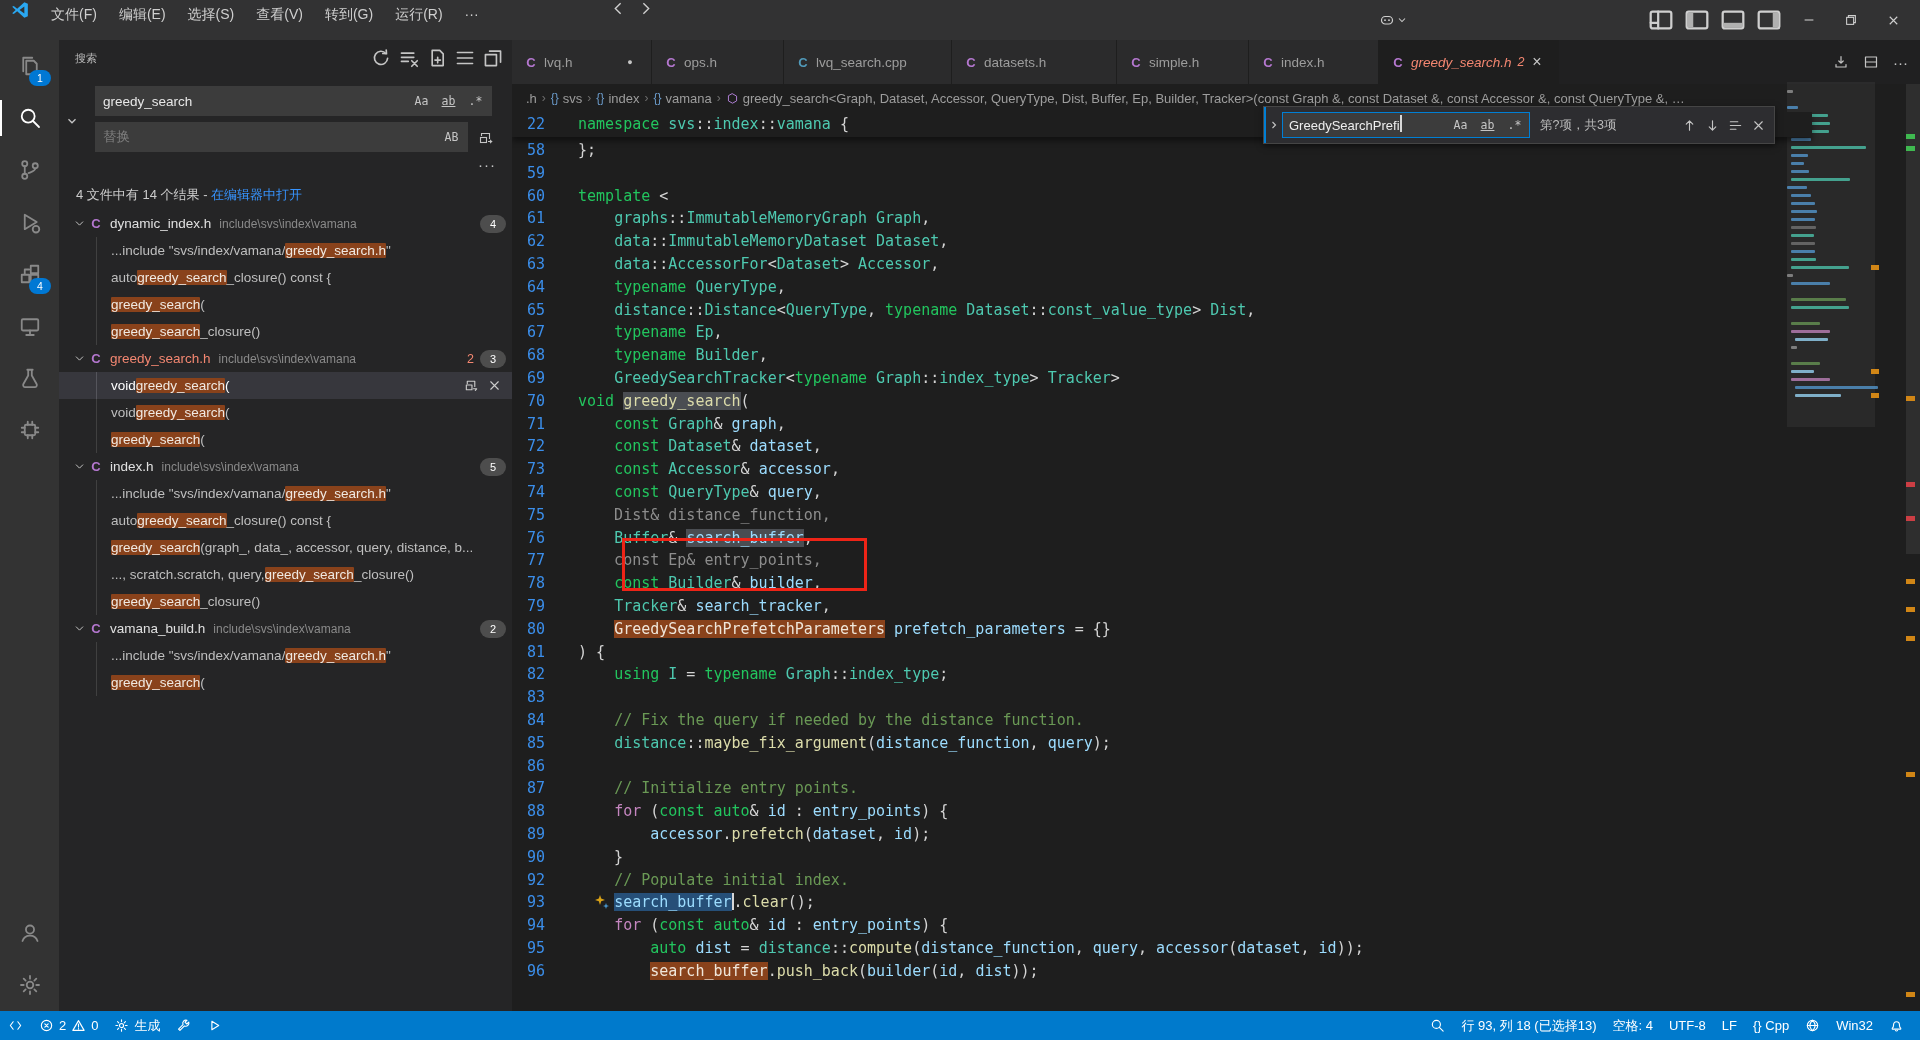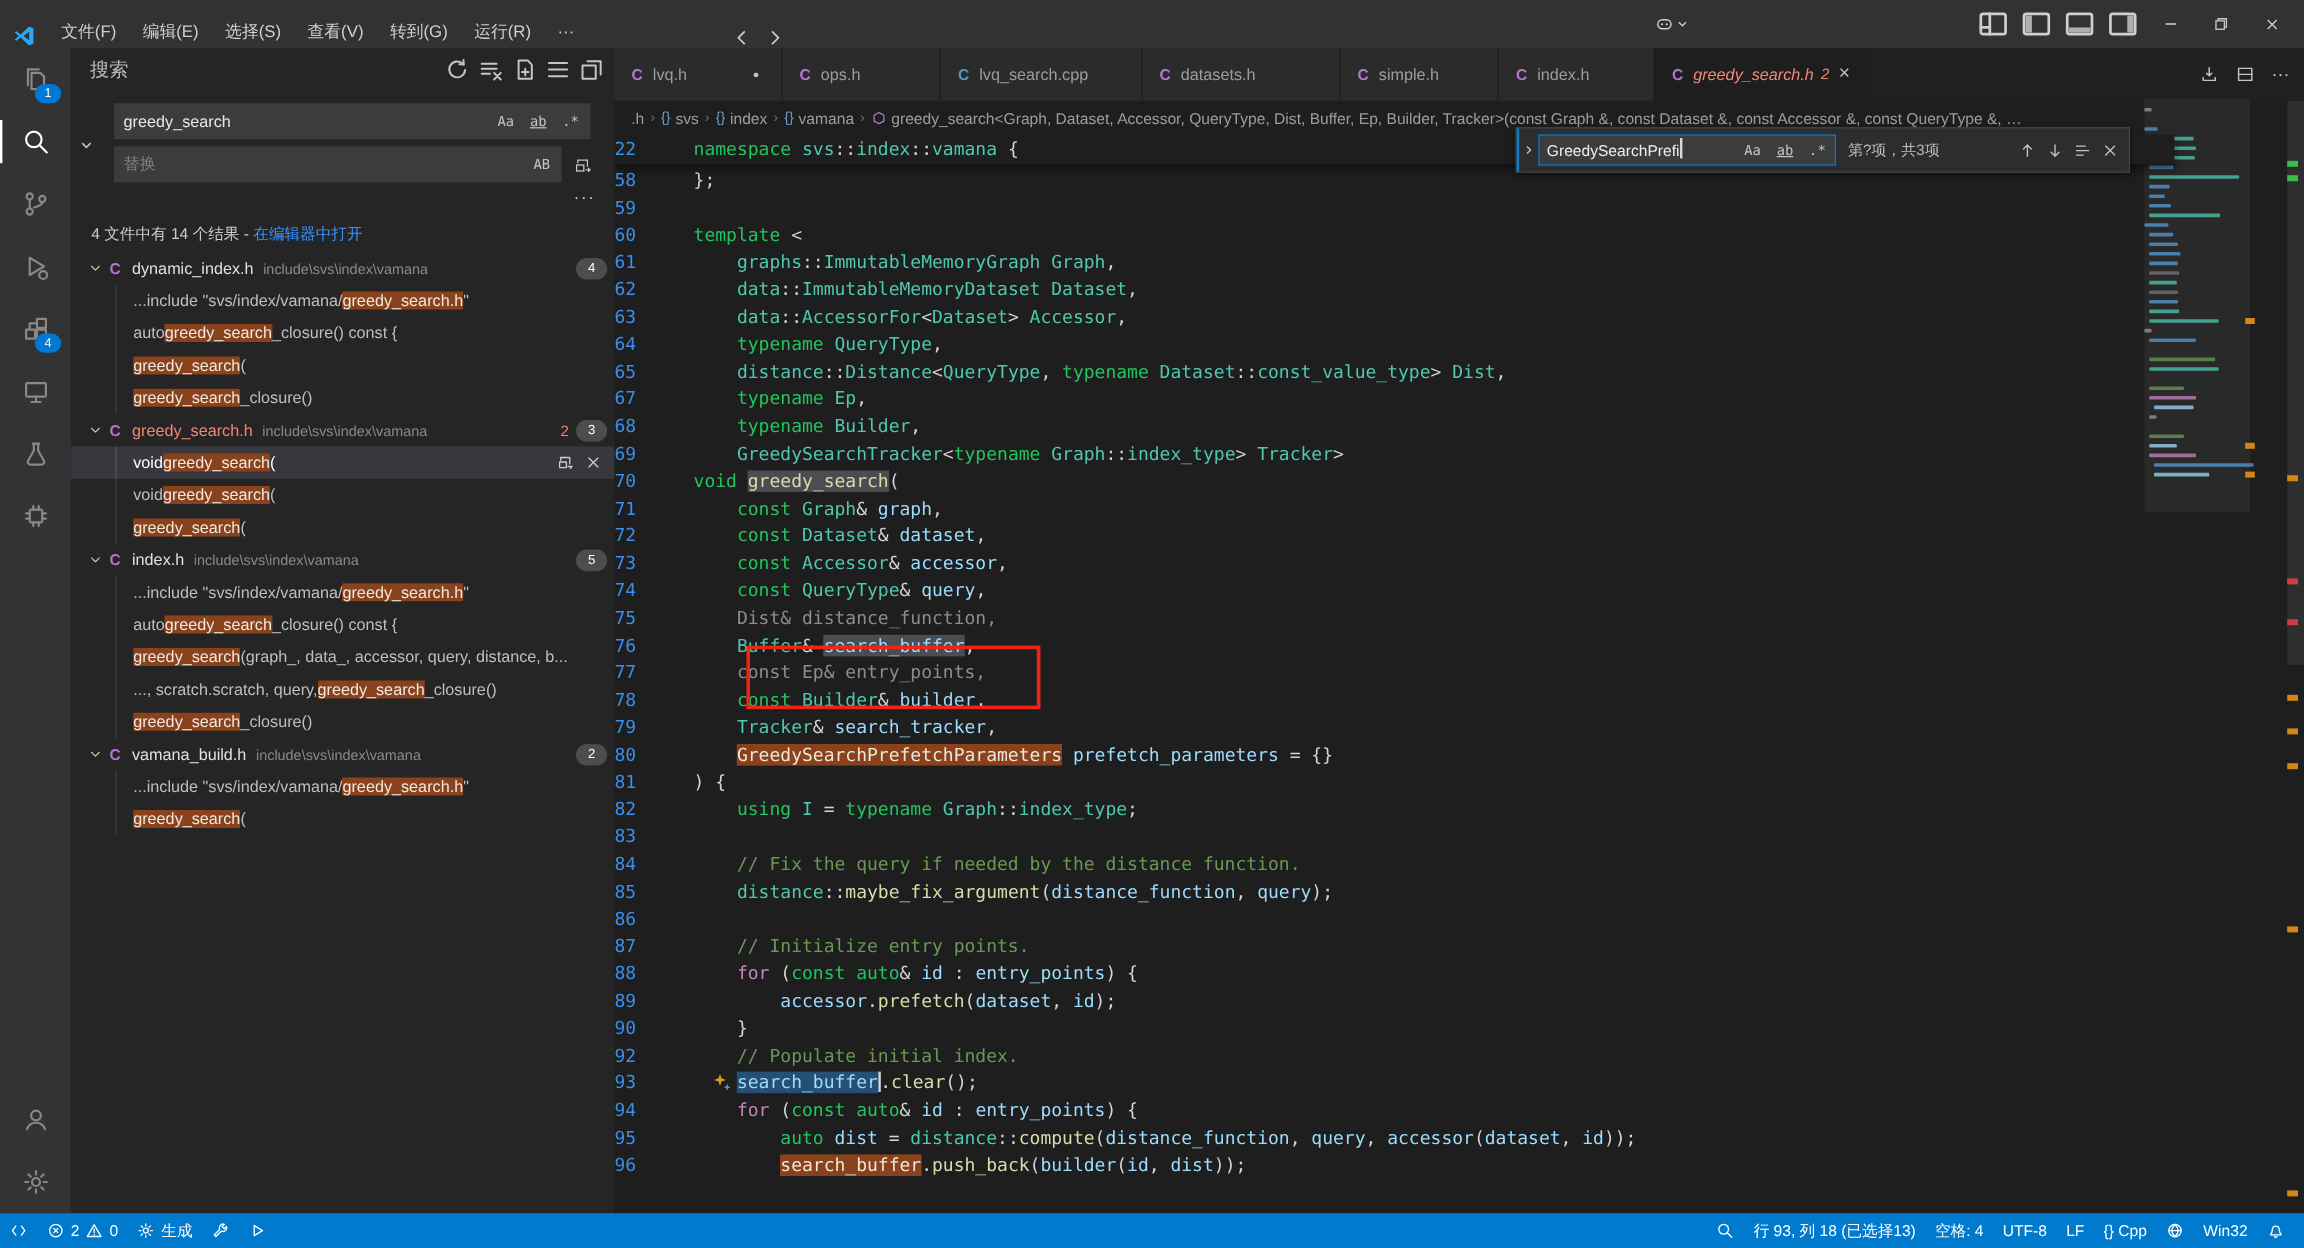--- a/index.html
+++ b/index.html
@@ -1,21 +1,21 @@
 <!DOCTYPE html>
 <html><head>
 <meta charset="utf-8">
 <style>
   html,body{margin:0;padding:0;background:#1e1e1e;}
   #app{position:relative;width:1920px;height:1040px;overflow:hidden;background:#1e1e1e;
        font-family:"Liberation Sans",sans-serif;color:#cccccc;font-size:14px;-webkit-font-smoothing:antialiased;}
   .ico{display:inline-flex;align-items:center;justify-content:center;}
   .ico svg{width:16px;height:16px;display:block;}
   
-  .titlebar{position:absolute;top:0;left:0;right:0;height:40px;background:#323233;display:flex;align-items:flex-end;z-index:40;}
+  .titlebar{position:absolute;top:0;left:0;right:0;height:40px;background:#323233;display:flex;align-items:flex-start;z-index:40;}
   .vslogo{width:40px;display:flex;justify-content:center;}
   .vslogo svg{width:20px;height:20px;}
   .menus{display:flex;align-items:center;}
   .menu-item{padding:0 11px;height:28px;line-height:28px;border-radius:5px;color:#cfcfcf;cursor:default;}
   .nav-arrows{display:flex;gap:10px;margin-left:120px;color:#cfcfcf;}
   .nav-arrows .ico svg{width:17px;height:17px;}
   .tb-search{position:absolute;left:685px;top:6px;width:645px;height:27px;background:#3c3c3c;border:1px solid #5f5f5f;
              border-radius:6px;display:flex;align-items:center;justify-content:center;color:#c7c7c7;gap:7px;font-size:13.5px;}
   .tb-search .ico svg{width:14px;height:14px;}
   .tb-right{position:absolute;right:0;top:0;height:40px;display:flex;align-items:center;gap:8px;padding-right:10px;color:#cfcfcf;}
@@ -27,21 +27,21 @@
   .activitybar{position:absolute;top:40px;left:0;bottom:29px;width:59px;background:#333333;display:flex;flex-direction:column;z-index:30;}
   .ab-item{position:relative;height:52px;display:flex;align-items:center;justify-content:center;color:#898989;}
   .ab-item svg{width:24px;height:24px;}
   .ab-item.active{color:#ffffff;}
   .ab-item.active::before{content:"";position:absolute;left:0;top:8px;bottom:8px;width:2px;background:#ffffff;}
   .ab-badge{position:absolute;right:8px;bottom:6px;min-width:16px;height:16px;border-radius:9px;background:#0078d4;color:#fff;
             font-size:10.5px;display:flex;align-items:center;justify-content:center;padding:0 3px;}
   .ab-bottom{margin-top:auto;}
   
   .sidebar{position:absolute;left:59px;top:40px;bottom:29px;width:453px;background:#252526;overflow:hidden;z-index:20;}
-  .sb-header{height:36px;display:flex;align-items:center;padding:0 8px 0 16px;color:#bbbbbb;font-size:16px;}
+  .sb-header{height:36px;display:flex;align-items:center;padding:0 8px 0 16px;color:#bbbbbb;font-size:11px;}
   .sb-actions{margin-left:auto;display:flex;gap:6px;color:#c5c5c5;}
   .sb-act{width:22px;height:22px;display:flex;align-items:center;justify-content:center;border-radius:4px;}
   .toggle-replace{position:absolute;left:6px;top:74px;color:#c5c5c5;}
   .toggle-replace svg{width:14px;height:14px;}
   .input-row{position:absolute;left:36px;right:20px;height:30px;background:#3c3c3c;display:flex;align-items:center;
              padding:0 4px 0 8px;color:#e8e8e8;font-size:13.5px;}
   .input-row.search{top:46px;}
   .input-row.replace{top:82px;right:44px;color:#7f7f7f;}
   .in-opts{margin-left:auto;display:flex;gap:2px;}
   .opt{min-width:21px;height:21px;padding:0 2px;display:flex;align-items:center;justify-content:center;border-radius:3px;
@@ -86,21 +86,21 @@
   .bc-sep{margin:0 5px;color:#6d6d6d;font-size:12px;}
   .bc-braces{color:#6a9ac9;margin-right:4px;font-size:12px;}
   .bc-method{color:#b180d7;margin-right:4px;}
   .bc-method svg{width:13px;height:13px;}
   .code-area{position:absolute;top:72px;left:0;right:0;bottom:0;overflow:hidden;
              font-family:"DejaVu Sans Mono",monospace;font-size:15px;}
   .sticky{position:absolute;top:0;left:0;right:108px;height:25px;background:#1e1e1e;z-index:6;
           box-shadow:0 4px 6px rgba(0,0,0,0.45);display:flex;align-items:center;}
   .codelines{position:absolute;top:27px;left:0;right:0;}
   .cl{height:22.8px;line-height:22.8px;display:flex;white-space:pre;position:relative;}
-  .gut{width:66px;flex:none;text-align:left;padding-right:18px;color:#3b8eea;box-sizing:border-box;}
+  .gut{width:66px;flex:none;text-align:center;padding-right:18px;color:#3b8eea;box-sizing:border-box;}
   .ct{color:#c586c0}.kw{color:#22c55e}.ty{color:#4ec9b0}.fn{color:#dcdcaa}.va{color:#9cdcfe}
   .cm{color:#6a9955}.pl{color:#d4d4d4}.dm{color:#8d8d8d}
   .tok.match{background:#89421b;color:#efe6da;}
   .tok.sel{background:#264f78;}
   .tok.word{background:#4a4d52;}
   .caret{display:inline-block;width:2px;height:17px;background:#d7d7d7;vertical-align:middle;margin-top:-3px;}
   .sparkle{position:absolute;left:82px;top:3px;width:16px;height:16px;}
   .redbox{position:absolute;top:426px;left:110px;width:239px;height:47px;border:3px solid #ee2417;z-index:7;pointer-events:none;}
   
   .findw{position:absolute;top:66px;right:145px;width:512px;height:38px;background:#2d2d30;border:1px solid #454545;

